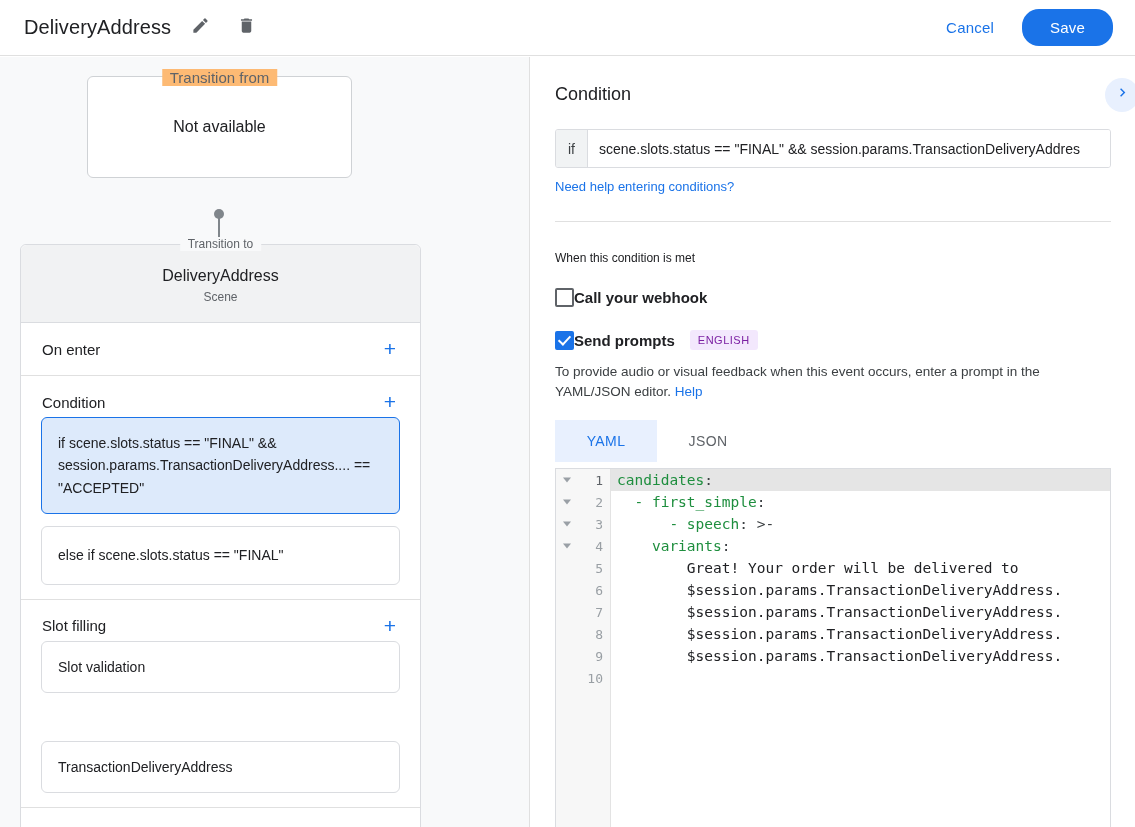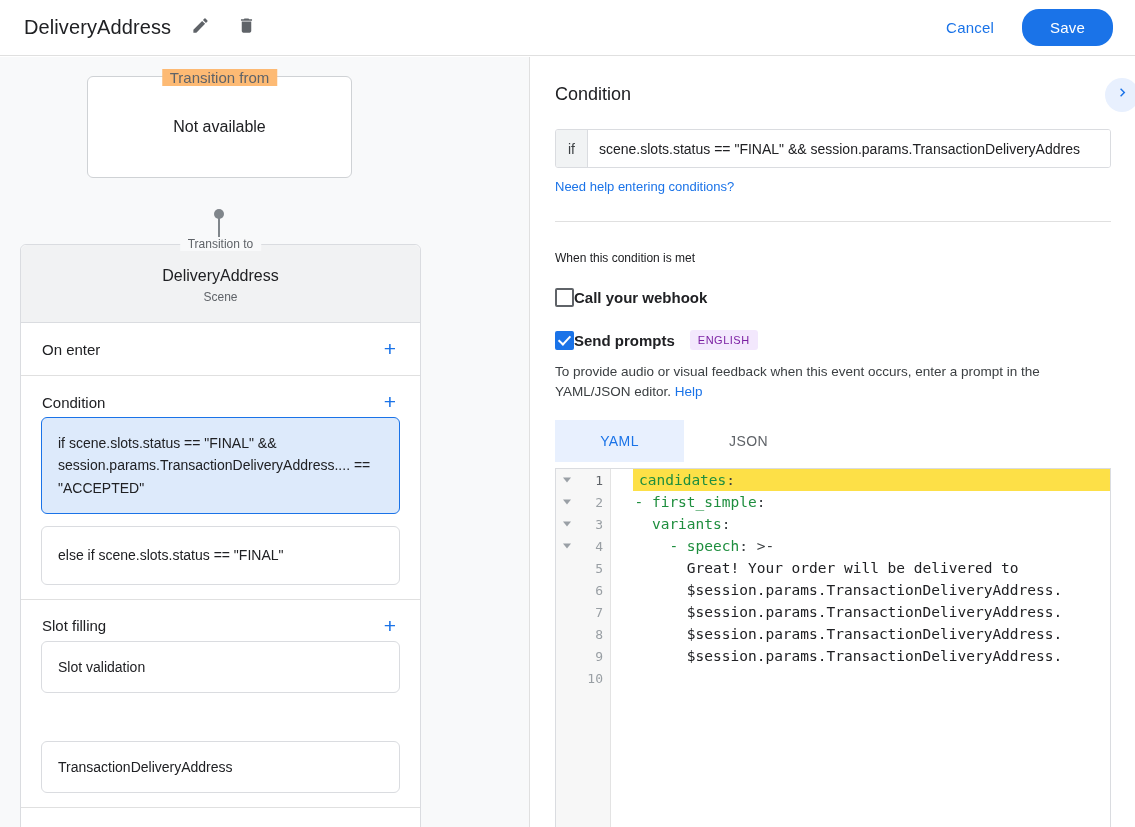--- a/index.html
+++ b/index.html
@@ -201,21 +201,21 @@
     padding: 4px 8px; border-radius: 3px;
   }
   .helper-text {
     margin-top: 12px; font-size: 13.5px; color: #3c4043; line-height: 1.45;
     max-width: 562px;
   }
   .helper-text a { color: #1a73e8; text-decoration: none; cursor: pointer; }
 
   .tabs { display: flex; margin-top: 19px; }
   .tab {
-    width: 129px; text-align: center; padding: 13px 0;
+    width: 102px; text-align: center; padding: 13px 0;
     font-size: 14px; cursor: pointer; color: #5f6368;
     letter-spacing: .4px;
   }
   .tab.active { background: #e8f0fe; color: #1a73e8; }
 
   .editor {
     margin-top: 6px; border: 1px solid #dadce0; border-top: 1px solid #dadce0;
     height: 360px; display: flex; overflow: hidden;
     background: #fff;
   }
@@ -237,21 +237,21 @@
     border-top: 5px solid #9aa0a6;
   }
   .code {
     flex: 1 1 auto; position: relative; overflow: hidden;
     font-family: "DejaVu Sans Mono", monospace; font-size: 14.5px;
   }
   .code-row {
     height: 22px; line-height: 22px; white-space: pre;
     padding-left: 6px; color: #202124;
   }
-  .code-row.hl { background: #fde047; margin-left: 22px; }
+  .code-row.hl { background: #e5e5e5; }
   .k { color: #1e8e3e; }
   .p { color: #3c4043; }
 </style>
 </head>
 <body>
 
 <div id="app">
 
   <div class="header">
     <div class="header-title">DeliveryAddress</div>
@@ -415,22 +415,22 @@
             <div class="gutter-row">
               <span>9</span>
             </div>
             <div class="gutter-row">
               <span>10</span>
             </div>
           </div>
         <div class="code" id="code">
             <div class="code-row hl"><span class="k">candidates</span><span class="p">:</span></div>
             <div class="code-row">  <span class="k">- first_simple</span><span class="p">:</span></div>
+            <div class="code-row">      <span class="k">- speech</span><span class="p">: &gt;-</span></div>
             <div class="code-row">    <span class="k">variants</span><span class="p">:</span></div>
-            <div class="code-row">      <span class="k">- speech</span><span class="p">: &gt;-</span></div>
             <div class="code-row">        Great! Your order will be delivered to</div>
             <div class="code-row">        $session.params.TransactionDeliveryAddress.</div>
             <div class="code-row">        $session.params.TransactionDeliveryAddress.</div>
             <div class="code-row">        $session.params.TransactionDeliveryAddress.</div>
             <div class="code-row">        $session.params.TransactionDeliveryAddress.</div>
             <div class="code-row"></div>
           </div>
       </div>
     </div>
   </div>

